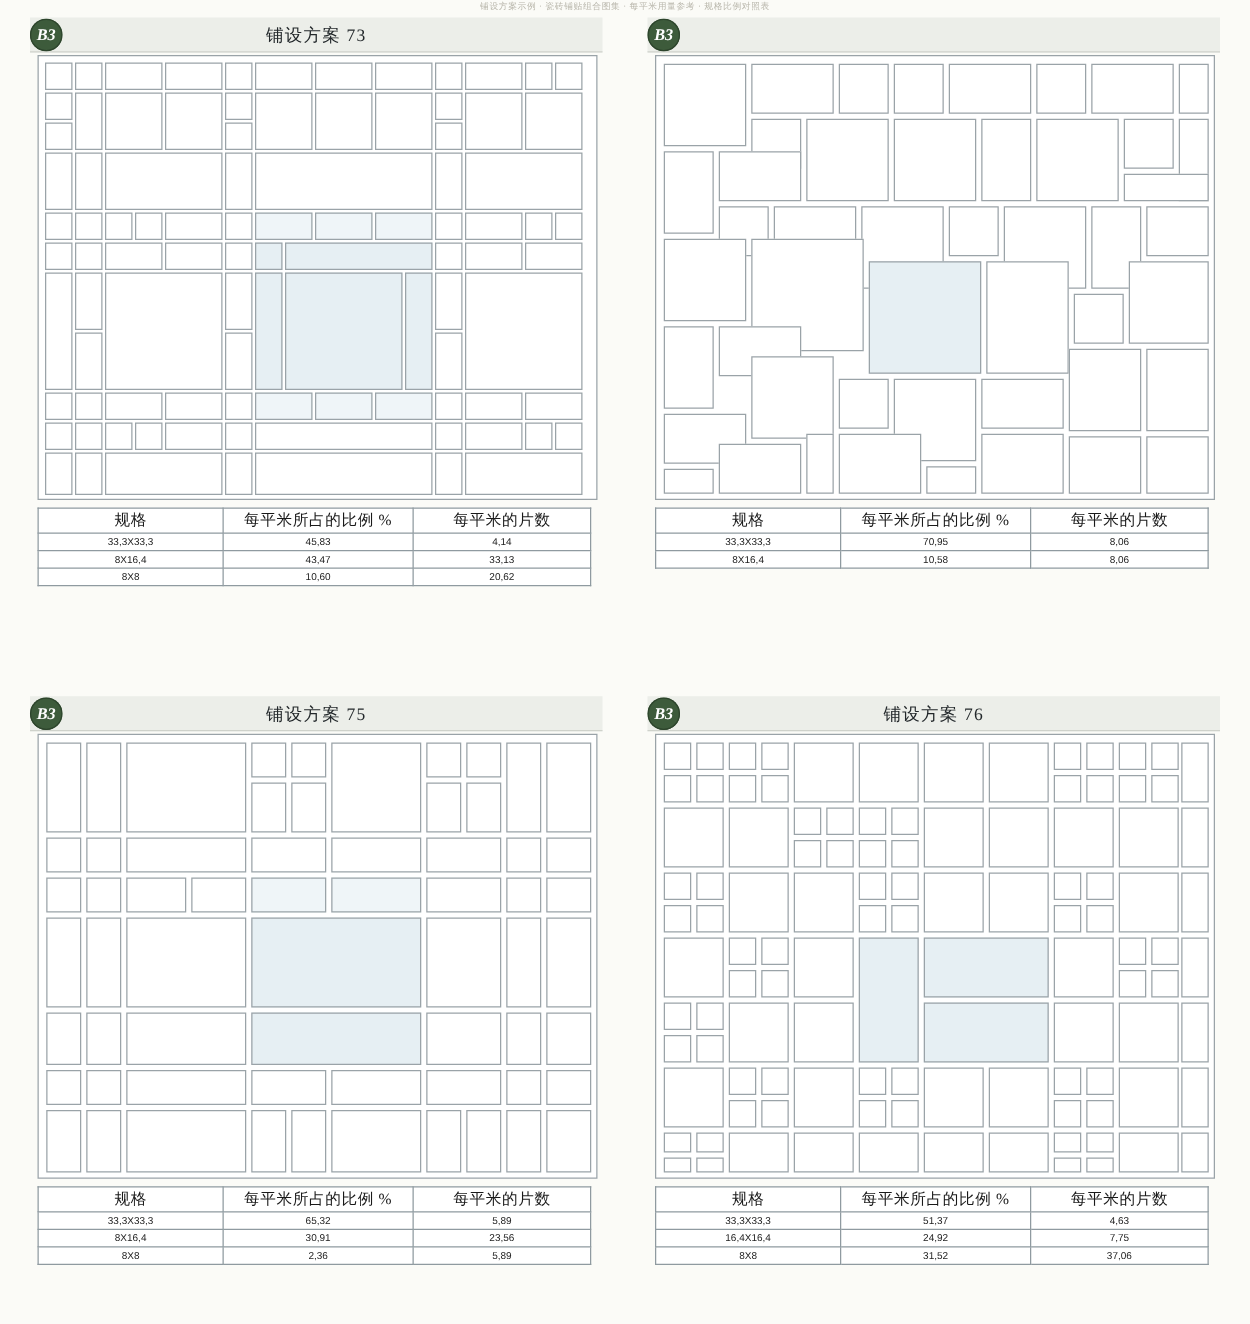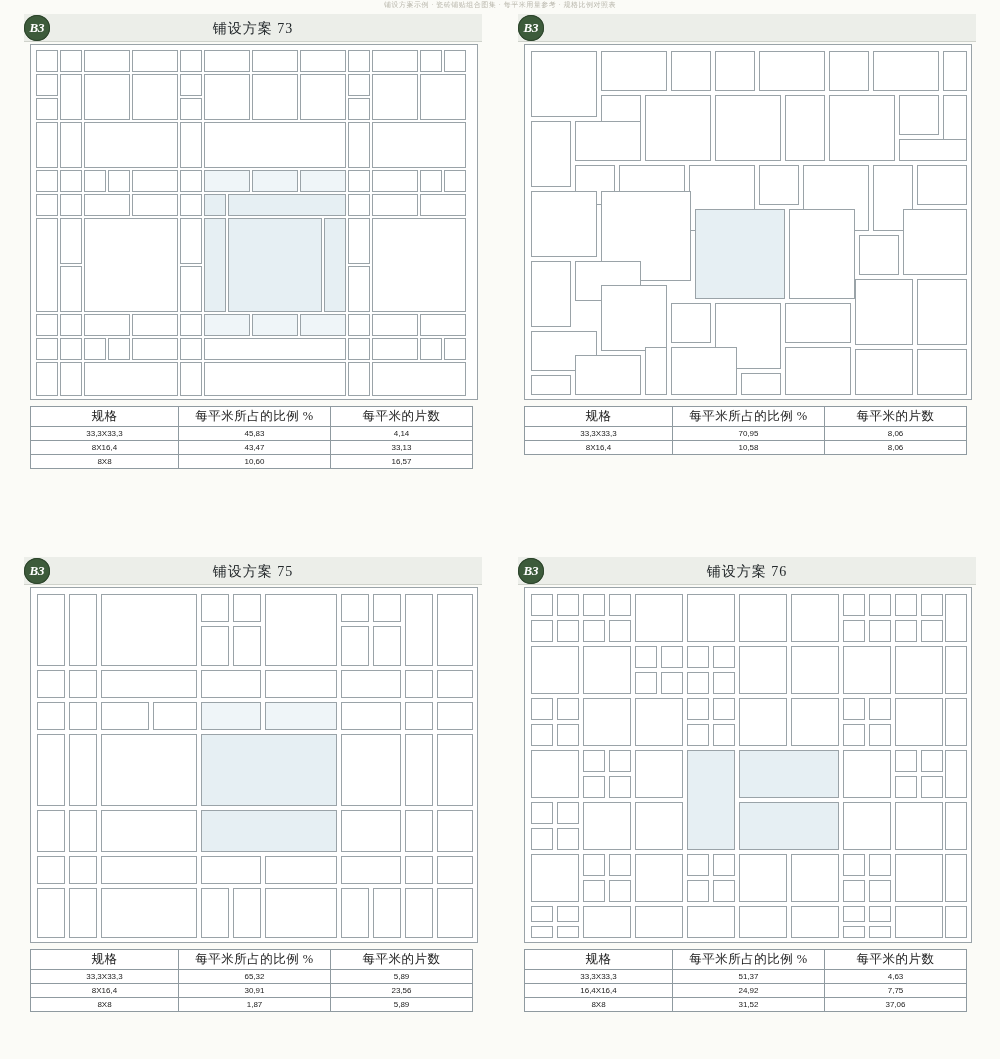--- a/index.html
+++ b/index.html
@@ -254,21 +254,21 @@
           <td>4,14</td>
         </tr>
         <tr>
           <td>8X16,4</td>
           <td>43,47</td>
           <td>33,13</td>
         </tr>
         <tr>
           <td>8X8</td>
           <td>10,60</td>
-          <td>16,57</td>
+          <td>20,62</td>
         </tr>
       </tbody>
     </table>
   </div>
 
   <div class="panel p2">
     <div class="titlebar">
       <div class="badge">B3</div>
     </div>
     <div class="art">
@@ -449,21 +449,21 @@
           <td>65,32</td>
           <td>5,89</td>
         </tr>
         <tr>
           <td>8X16,4</td>
           <td>30,91</td>
           <td>23,56</td>
         </tr>
         <tr>
           <td>8X8</td>
-          <td>1,87</td>
+          <td>2,36</td>
           <td>5,89</td>
         </tr>
       </tbody>
     </table>
   </div>
 
   <div class="panel p4">
     <div class="titlebar">
       <div class="badge">B3</div>
       <div class="title">铺设方案 76</div>

